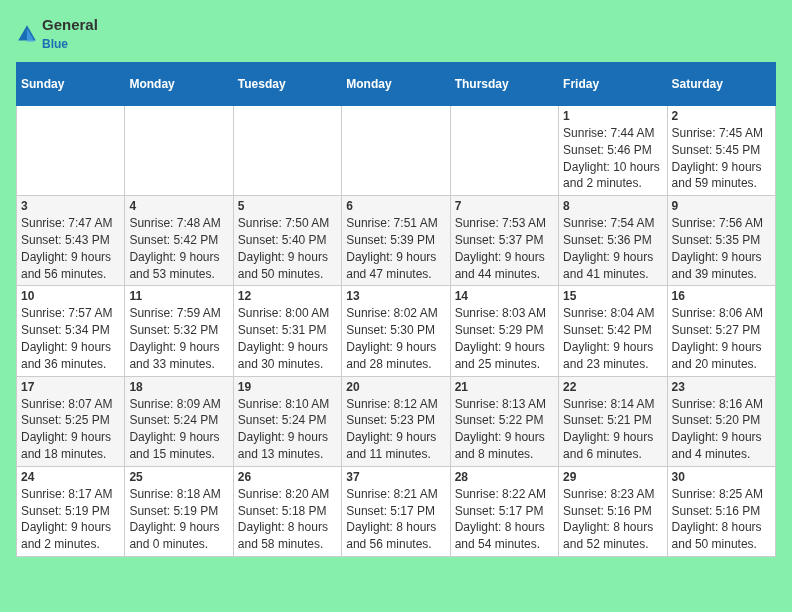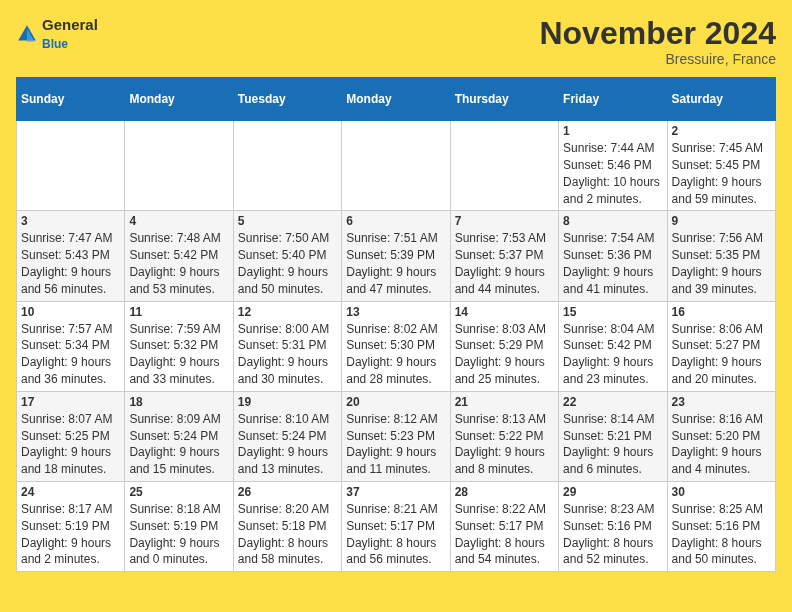--- a/index.html
+++ b/index.html
@@ -7,21 +7,21 @@
       font-family: Arial, sans-serif;
       background: #fff;
       width: 792px;
       min-height: 612px;
       overflow: hidden;
     }
     .page {
       width: 792px;
       min-height: 612px;
       padding: 16px 16px 10px 16px;
-      background: #fde047;
+      background: #86efac;
     }
     .header {
       display: flex;
       justify-content: space-between;
       align-items: flex-start;
       margin-bottom: 10px;
     }
     .logo {
       display: flex;
       align-items: center;
@@ -104,24 +104,20 @@
   <div class="header">
     <div class="logo">
       <svg class="logo-icon" viewBox="0 0 40 40">
         <polygon points="20,4 36,32 4,32" fill="#1a6eb5"></polygon>
         <polygon points="20,10 34,34 20,34" fill="#4da6e8" opacity="0.7"></polygon>
       </svg>
       <div>
         <span class="logo-text-general">General</span><br>
         <span class="logo-text-blue">Blue</span>
       </div>
-    </div>
-    <div class="title-area">
-      <div class="month-title">November 2024</div>
-      <div class="location">Bressuire, France</div>
     </div>
   </div>
 
   <table class="calendar">
     <thead>
       <tr>
         <th>Sunday</th>
         <th>Monday</th>
         <th>Tuesday</th>
         <th>Monday</th>

